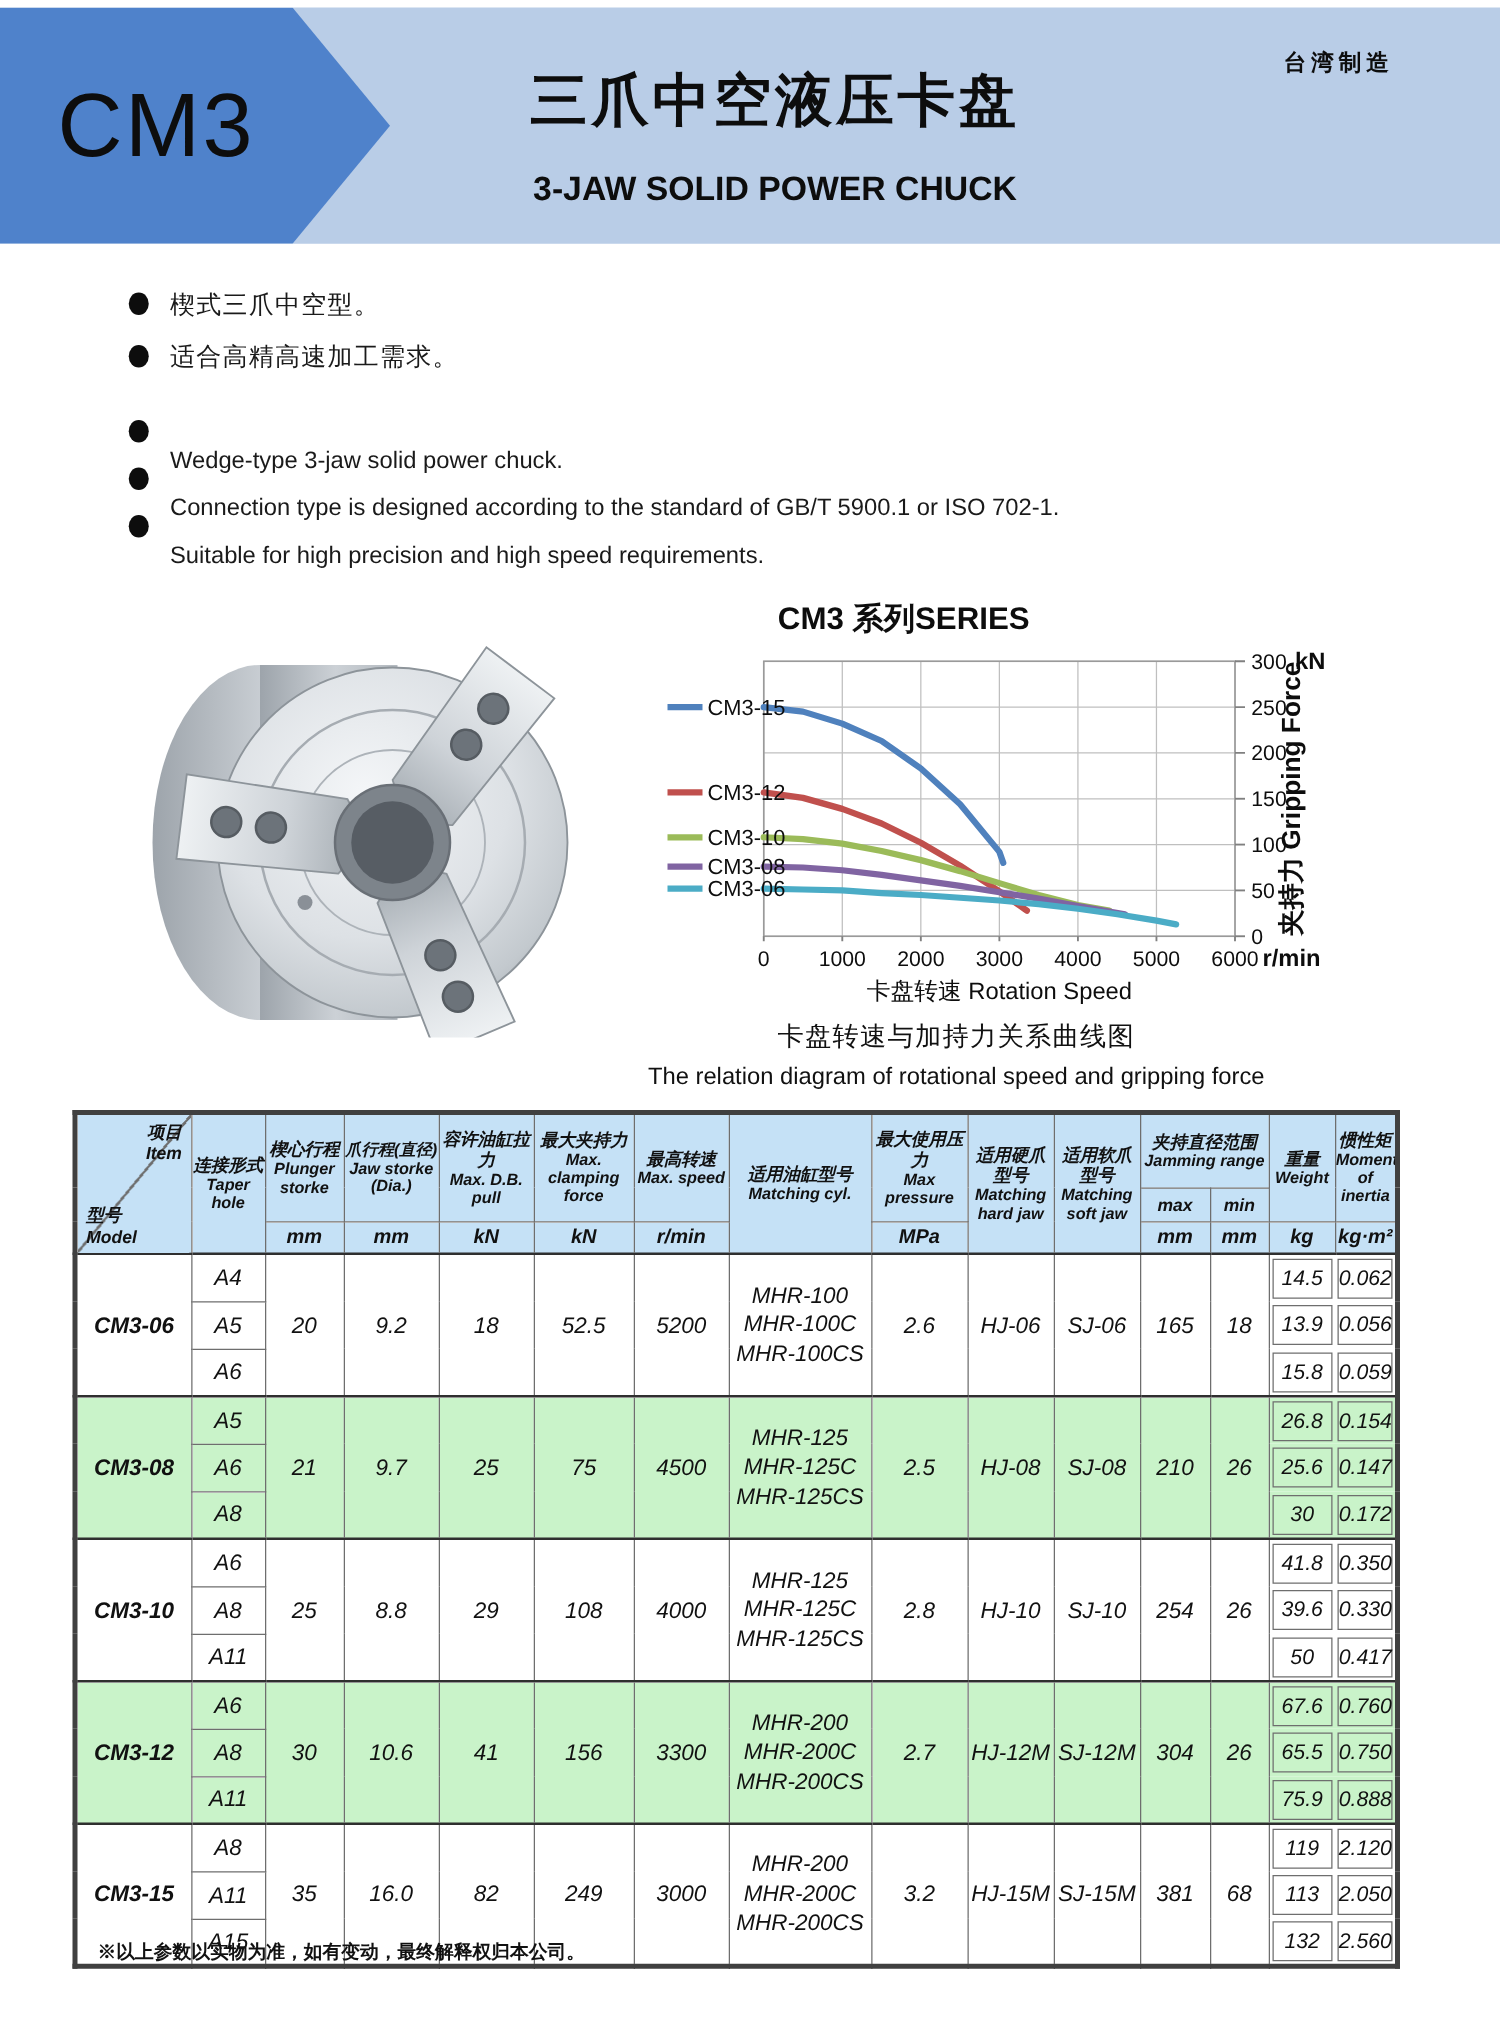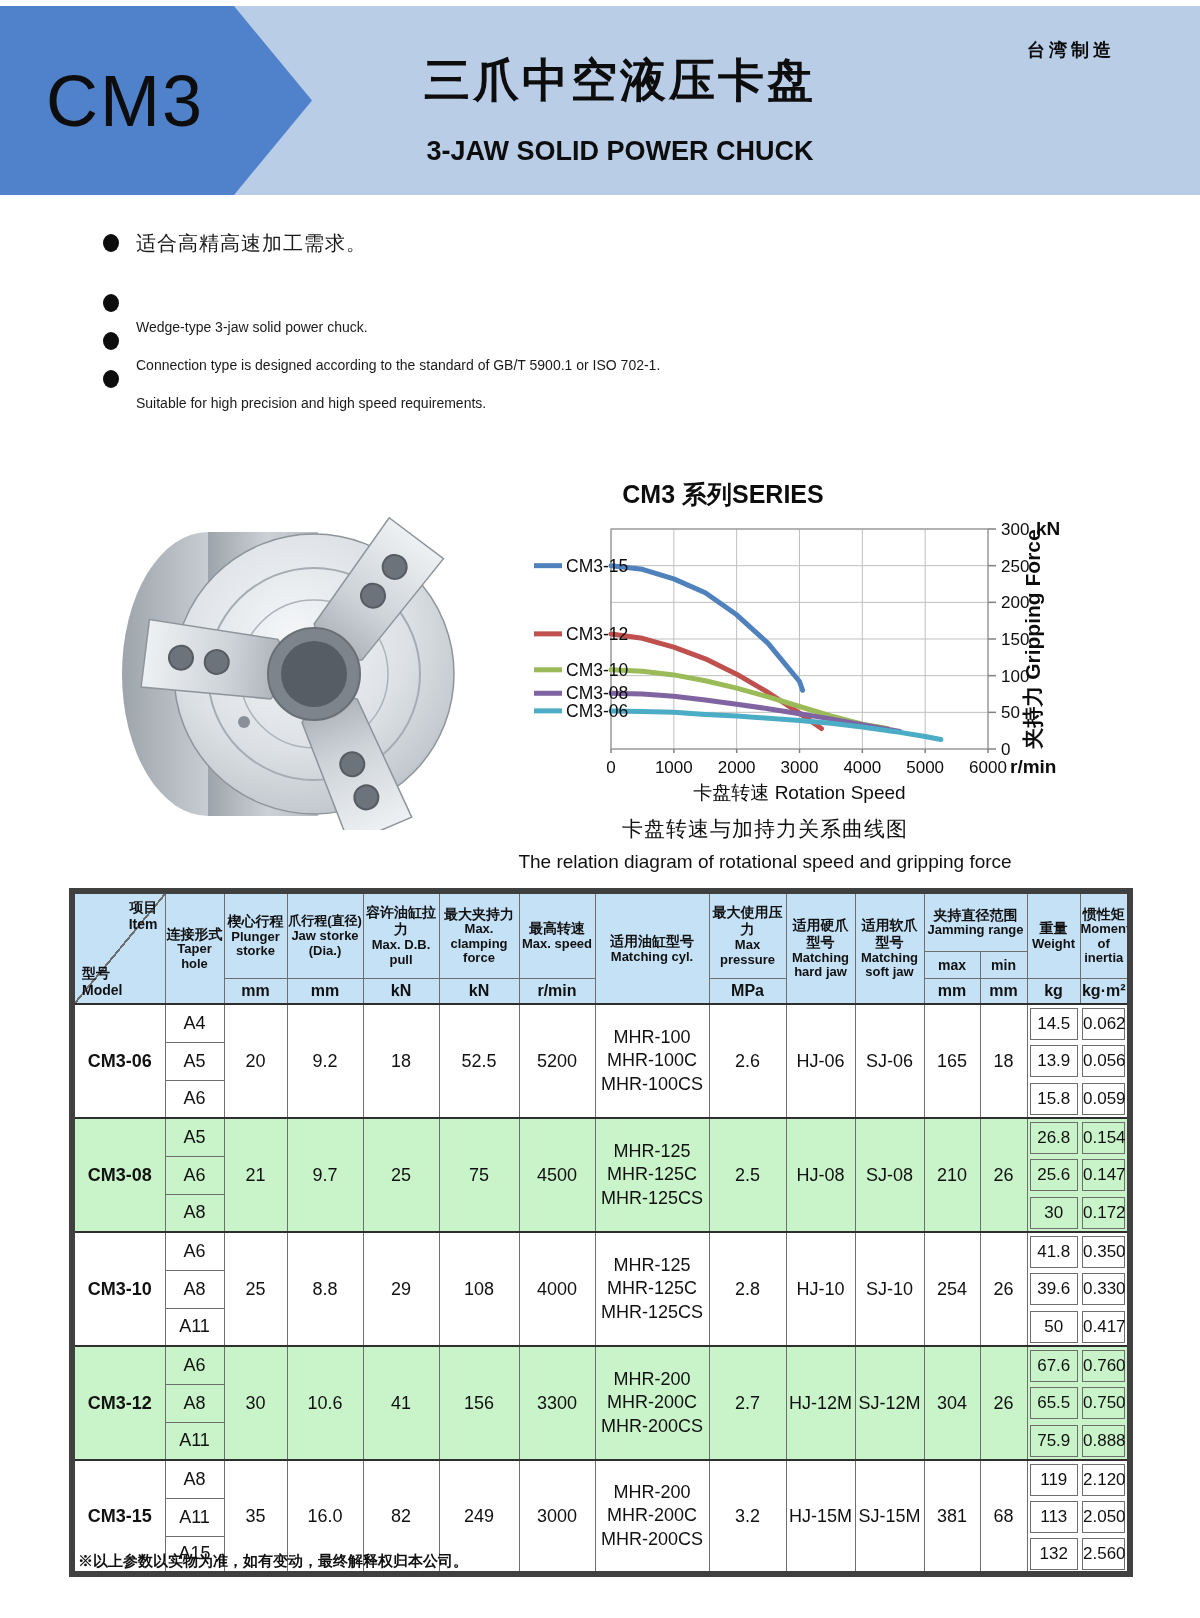--- a/index.html
+++ b/index.html
@@ -18,38 +18,38 @@
   .title-en { font-size:27px; font-weight:bold; margin-top:24px; color:#0d0d0d; }
   .origin { position:absolute; right:85px; top:32px; font-size:18px; letter-spacing:4px; font-weight:600; color:#0d0d0d; }
 
   
   .features { position:absolute; left:103px; top:222px; width:900px; }
   .feat-row { display:flex; align-items:center; gap:17px; height:42px; }
   .feat-row.en { height:38px; }
   .group-gap { height:20px; }
   .bullet { width:16px; height:18px; border-radius:50%; background:#0d0d0d; flex:none; }
   .feat-cn { font-size:20px; color:#1a1a1a; letter-spacing:1px; }
-  .feat-en { font-size:14px; color:#1a1a1a;margin-top:48px; }
+  .feat-en { font-size:19px; color:#1a1a1a;margin-top:48px; }
 
   
   .product { position:absolute; left:116px; top:512px; }
 
   
   .chart-wrap { position:absolute; left:528px; top:476px; width:650px; height:340px; }
   .chart-title { position:absolute; left:0; top:2px; width:390px; text-align:center; font-size:25px; font-weight:bold; color:#0d0d0d; }
   .chart-svg { position:absolute; left:0; top:0; }
   .chart-svg text { font-family:"Liberation Sans",sans-serif; fill:#0d0d0d; }
 
   .captions { position:absolute; left:320px; top:815px; width:890px; text-align:center; }
   .cap-cn { font-size:21px; letter-spacing:1px; color:#111; }
   .cap-en { font-size:19px; margin-top:8px; color:#111; }
 
   
-  .spec-table { position:absolute; left:69px; top:888px; width:1058px; border-collapse:collapse; table-layout:fixed;
-    border:6px solid #404040; }
+  .spec-table { position:absolute; left:58px; top:888px; width:1058px; border-collapse:collapse; table-layout:fixed;
+    border:4px solid #404040;font-style:italic; }
   .spec-table th, .spec-table td { border:1px solid #6e6e6e; text-align:center; vertical-align:middle; overflow:hidden; }
   .spec-table thead th { background:#c5e1f6; font-weight:bold; padding:1px 0; }
   .hdr-cn { font-size:14px; line-height:1.2; }
   .hdr-en { font-size:13px; line-height:1.12; font-weight:bold; }
   tr.h1 { height:60px; } tr.h2 { height:27px; } tr.h3 { height:26px; }
   tr.h2 th { font-size:14px; font-weight:bold; }
   tr.h3 th { font-size:16px; font-weight:600; border-bottom:2px solid #2f2f2f; }
   .corner { position:relative; background:
       linear-gradient(to bottom right, rgba(0,0,0,0) calc(50% - 1px), #6e6e6e calc(50% - 1px), #6e6e6e calc(50% + 1px), rgba(0,0,0,0) calc(50% + 1px)), #c5e1f6 !important; }
   .corner-tr { position:absolute; top:5px; right:7px; text-align:right; font-size:14px; font-weight:bold; line-height:1.2; }
@@ -75,20 +75,24 @@
     <div class="banner-arrow"></div>
     <div class="cm3">CM3</div>
     <div class="titles">
       <div class="title-cn">三爪中空液压卡盘</div>
       <div class="title-en">3-JAW SOLID POWER CHUCK</div>
     </div>
     <div class="origin">台湾制造</div>
   </div>
 
   <div class="features">
+    <div class="feat-row">
+      <span class="bullet"></span>
+      <span class="feat-cn">楔式三爪中空型。</span>
+    </div>
     <div class="feat-row">
       <span class="bullet"></span>
       <span class="feat-cn">适合高精高速加工需求。</span>
     </div>
     <div class="group-gap"></div>
     <div class="feat-row en">
       <span class="bullet"></span>
       <span class="feat-en">Wedge-type 3-jaw solid power chuck.</span>
     </div>
     <div class="feat-row en">

